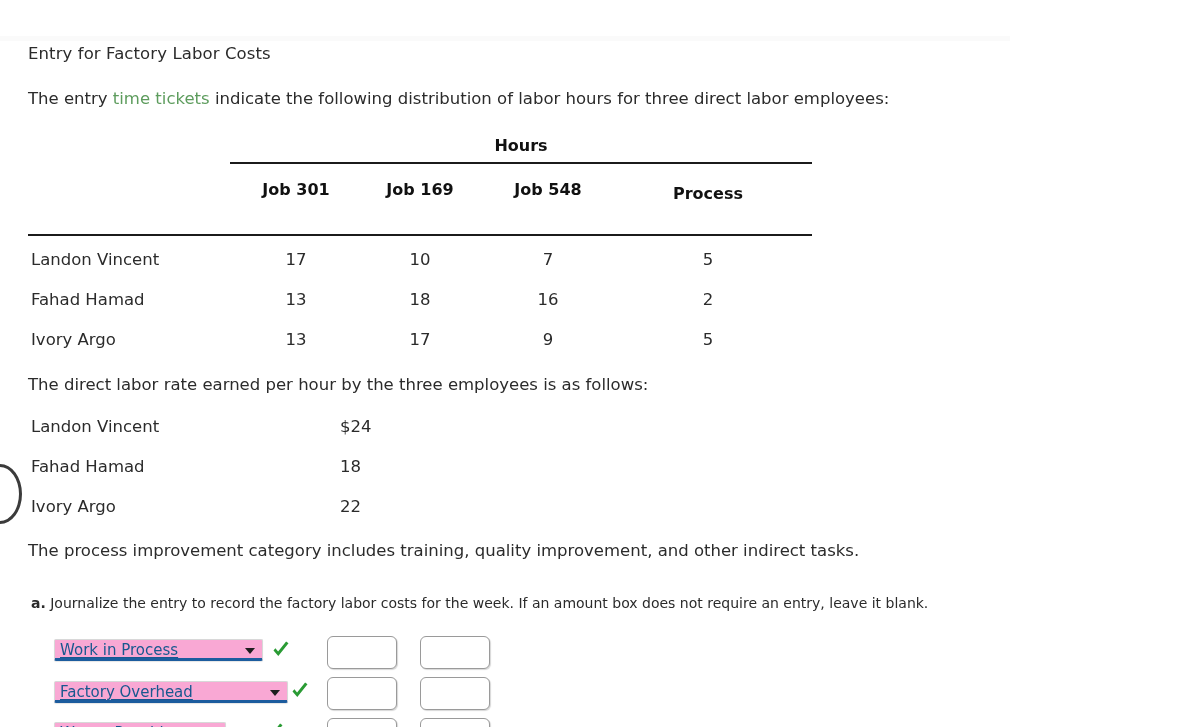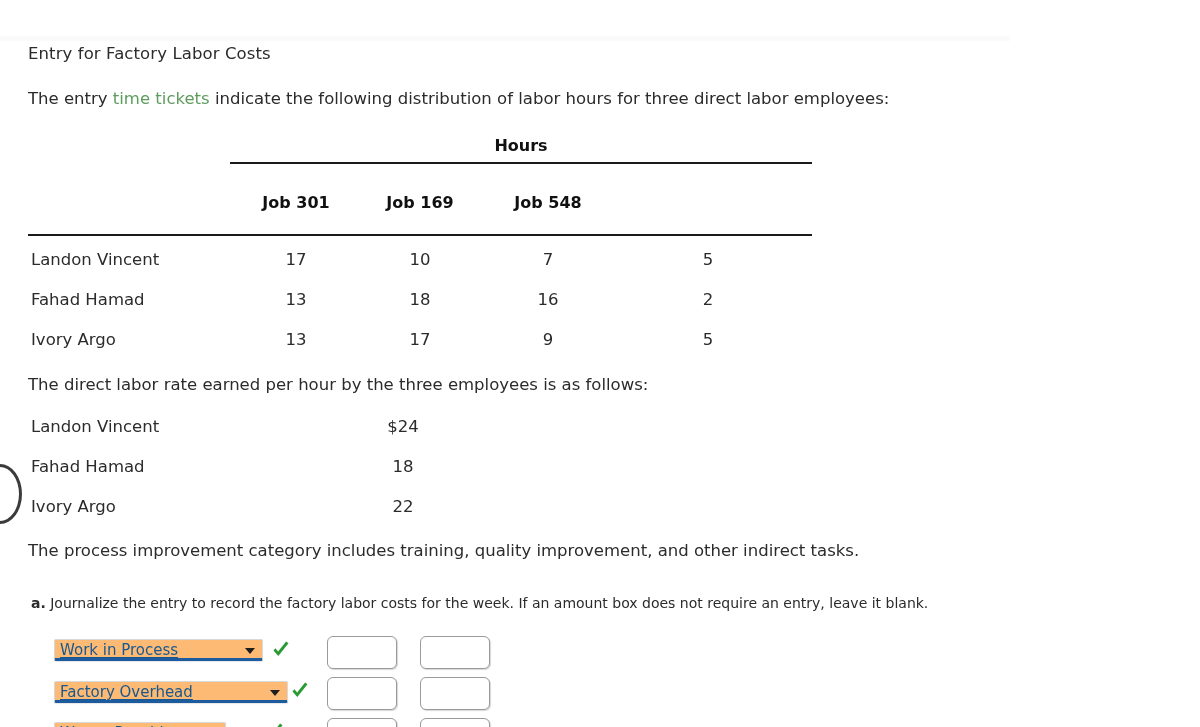--- a/index.html
+++ b/index.html
@@ -75,21 +75,21 @@
   .rule-bottom {
     position: absolute;
     left: 28px;
     top: 198px;
     width: 784px;
     height: 2px;
     background: #1b1b1b;
   }
   .colhead {
     position: absolute;
-    top: 157px;
+    top: 144px;
     font-size: 16px;
     font-weight: bold;
     color: #111;
     text-align: center;
     white-space: nowrap;
   }
   .colhead.two-line {
     top: 142px;
     line-height: 1.95;
   }
@@ -129,21 +129,21 @@
     position: absolute;
     left: 31px;
     font-size: 16.5px;
     color: #2b2b2b;
     white-space: nowrap;
   }
   .rate-val {
     position: absolute;
     left: 340px;
     width: 126px;
-    text-align: center;
+    text-align: left;
     font-size: 16.5px;
     color: #2b2b2b;
   }
 
   
   .arc {
     position: absolute;
     left: -22px;
     top: 428px;
     width: 38px;
@@ -168,21 +168,21 @@
     top: 559px;
     font-size: 14px;
     color: #2b2b2b;
     white-space: nowrap;
   }
   .question b { font-weight: bold; }
 
   .dropdown {
     position: absolute;
     height: 22px;
-    background: #fdba74;
+    background: #f9a8d4;
     border: 1px solid #d8d8d8;
     border-bottom: 3px solid #1c5c9e;
     border-radius: 2px;
     box-sizing: border-box;
     box-shadow: 0 1px 1px rgba(0,0,0,0.10);
     cursor: pointer;
   }
   .dropdown .dd-text {
     position: absolute;
     left: 5px;
@@ -240,20 +240,21 @@
     <span>The entry </span><span class="greenlink">time tickets</span><span> indicate the following distribution of labor hours for three direct labor employees:</span>
   </div>
 
   <div class="hours-label">Hours</div>
   <div class="rule-top"></div>
 
   <div class="colhead ch1">Job 301</div>
   <div class="colhead ch2">Job 169</div>
   <div class="colhead ch3">Job 548</div>
   <div class="colhead two-line ch4">
+    <div>Process</div>
   </div>
 
   <div class="rule-bottom"></div>
 
   <div class="hrow-name" style="top:214px">Landon Vincent</div>
   <div class="hcell c1" style="top:214px">17</div>
   <div class="hcell c2" style="top:214px">10</div>
   <div class="hcell c3" style="top:214px">7</div>
   <div class="hcell c4" style="top:214px">5</div>
 

